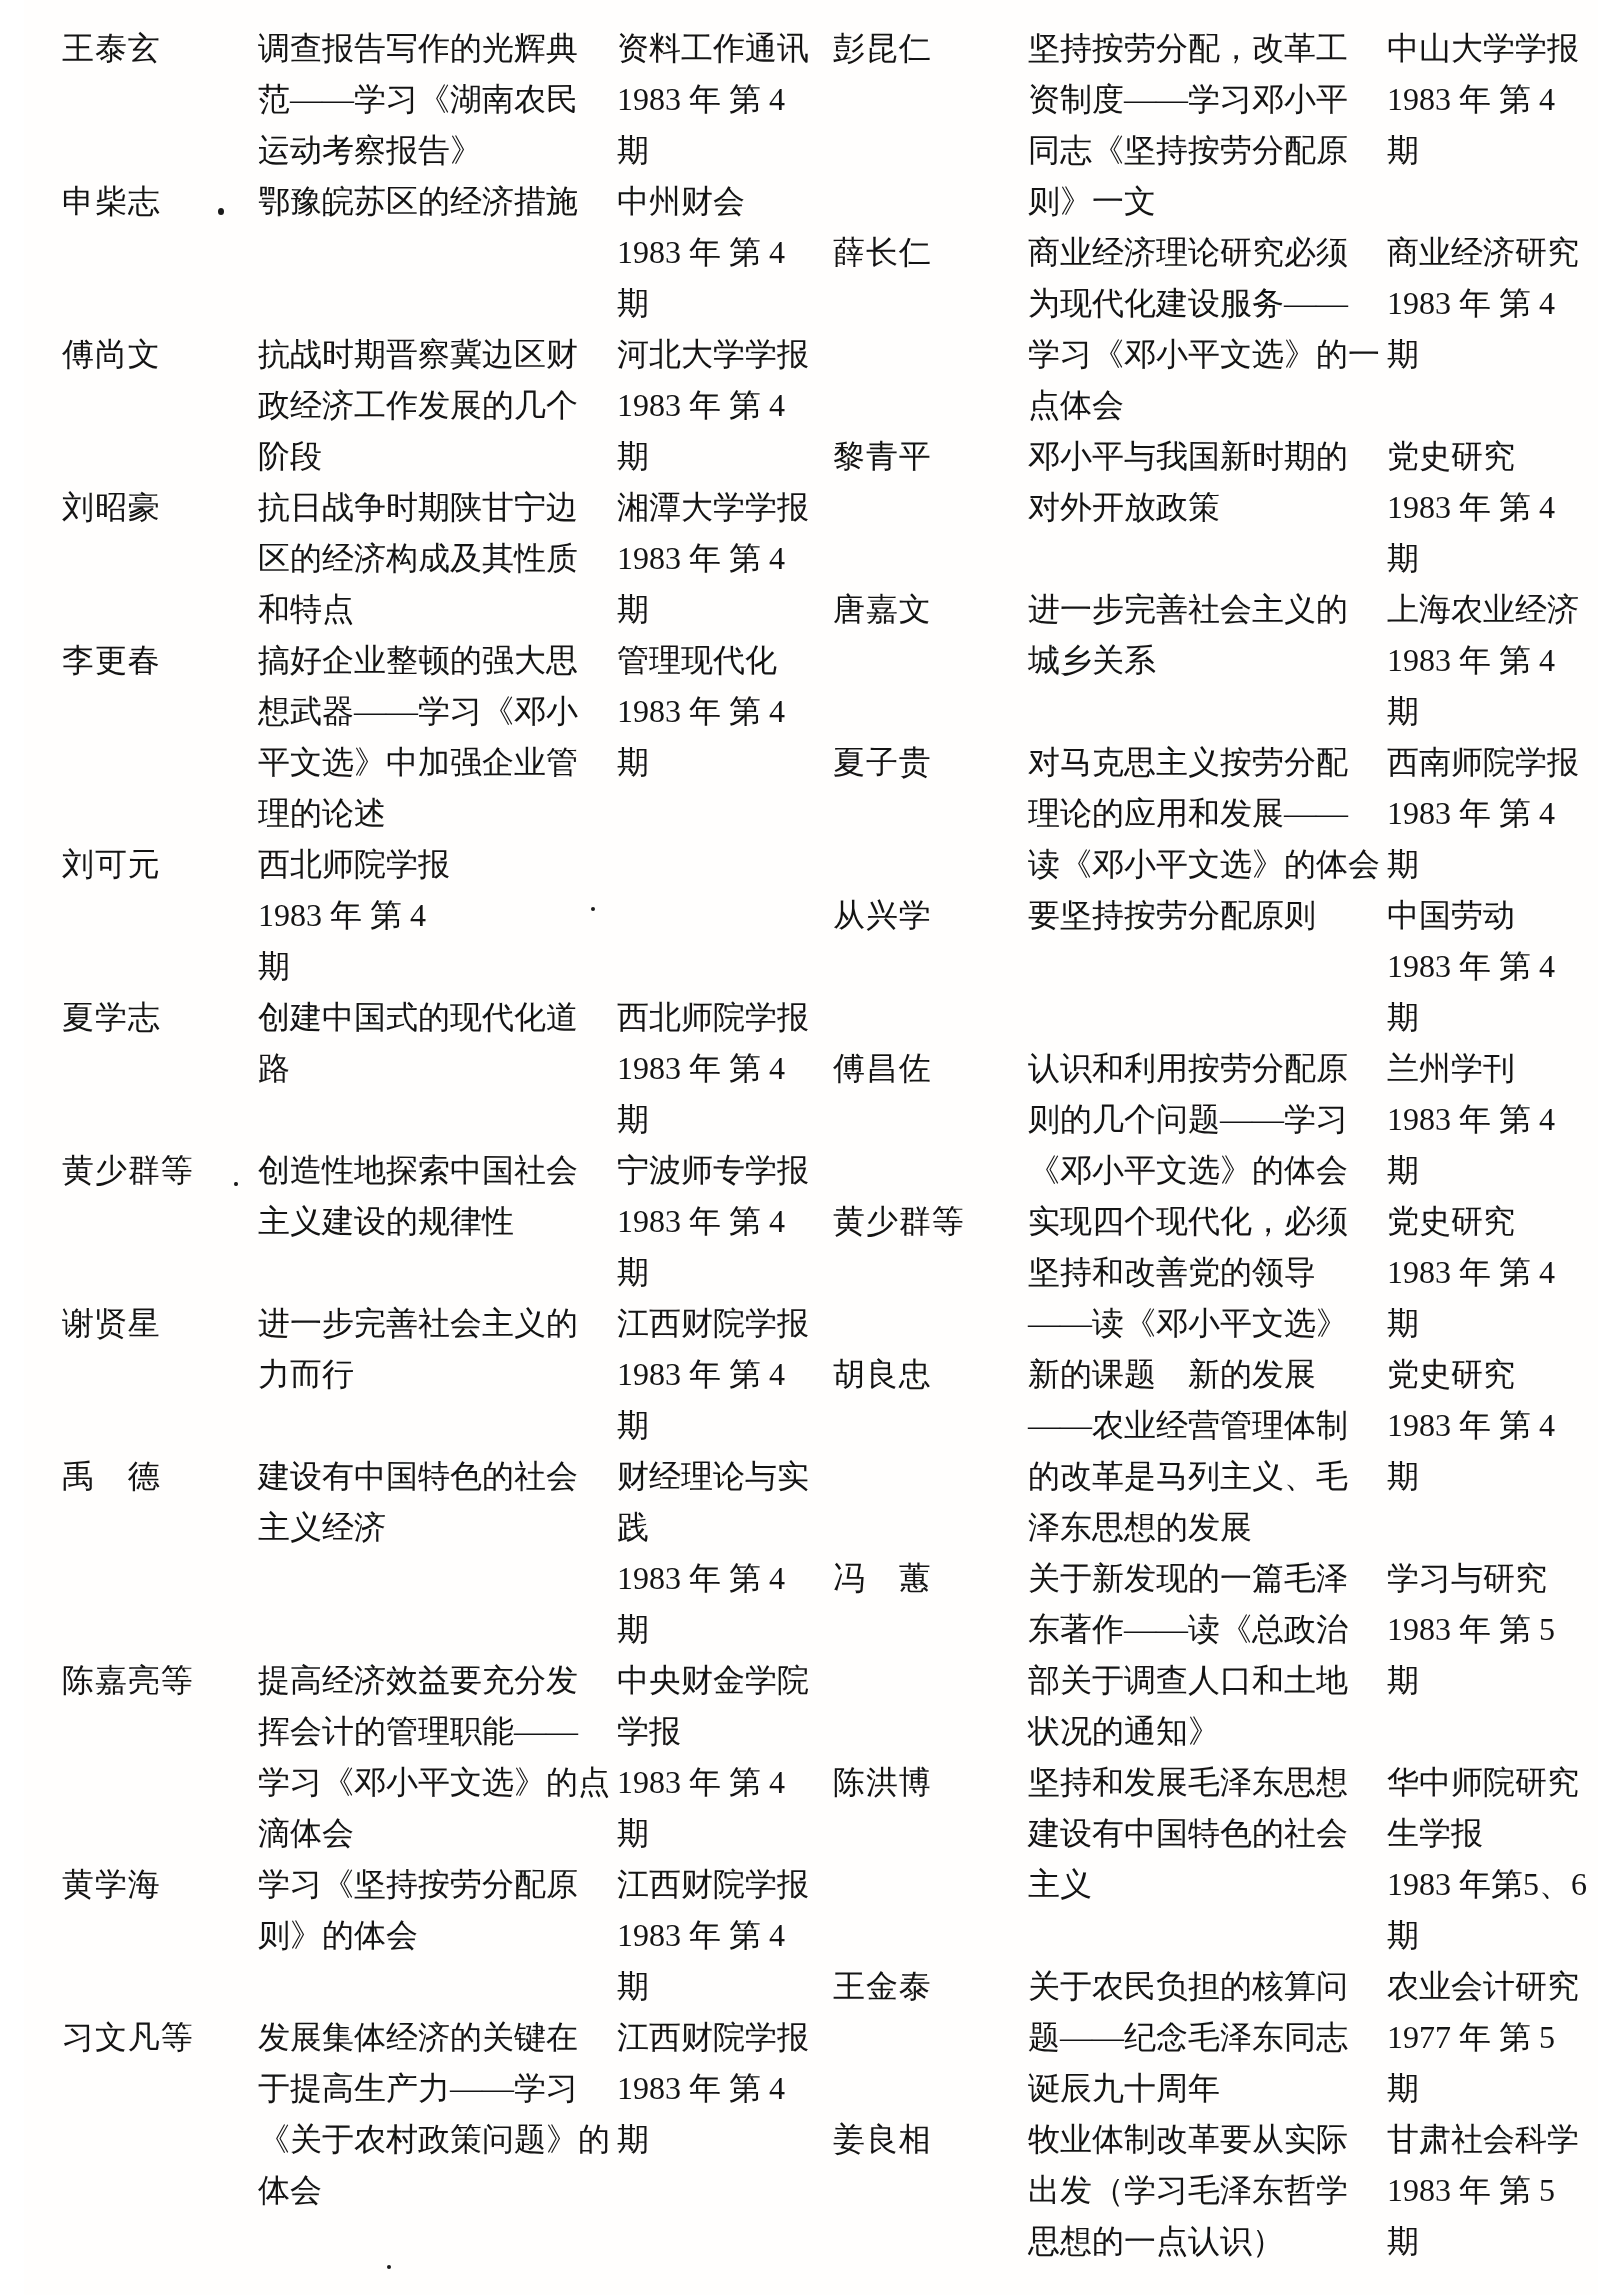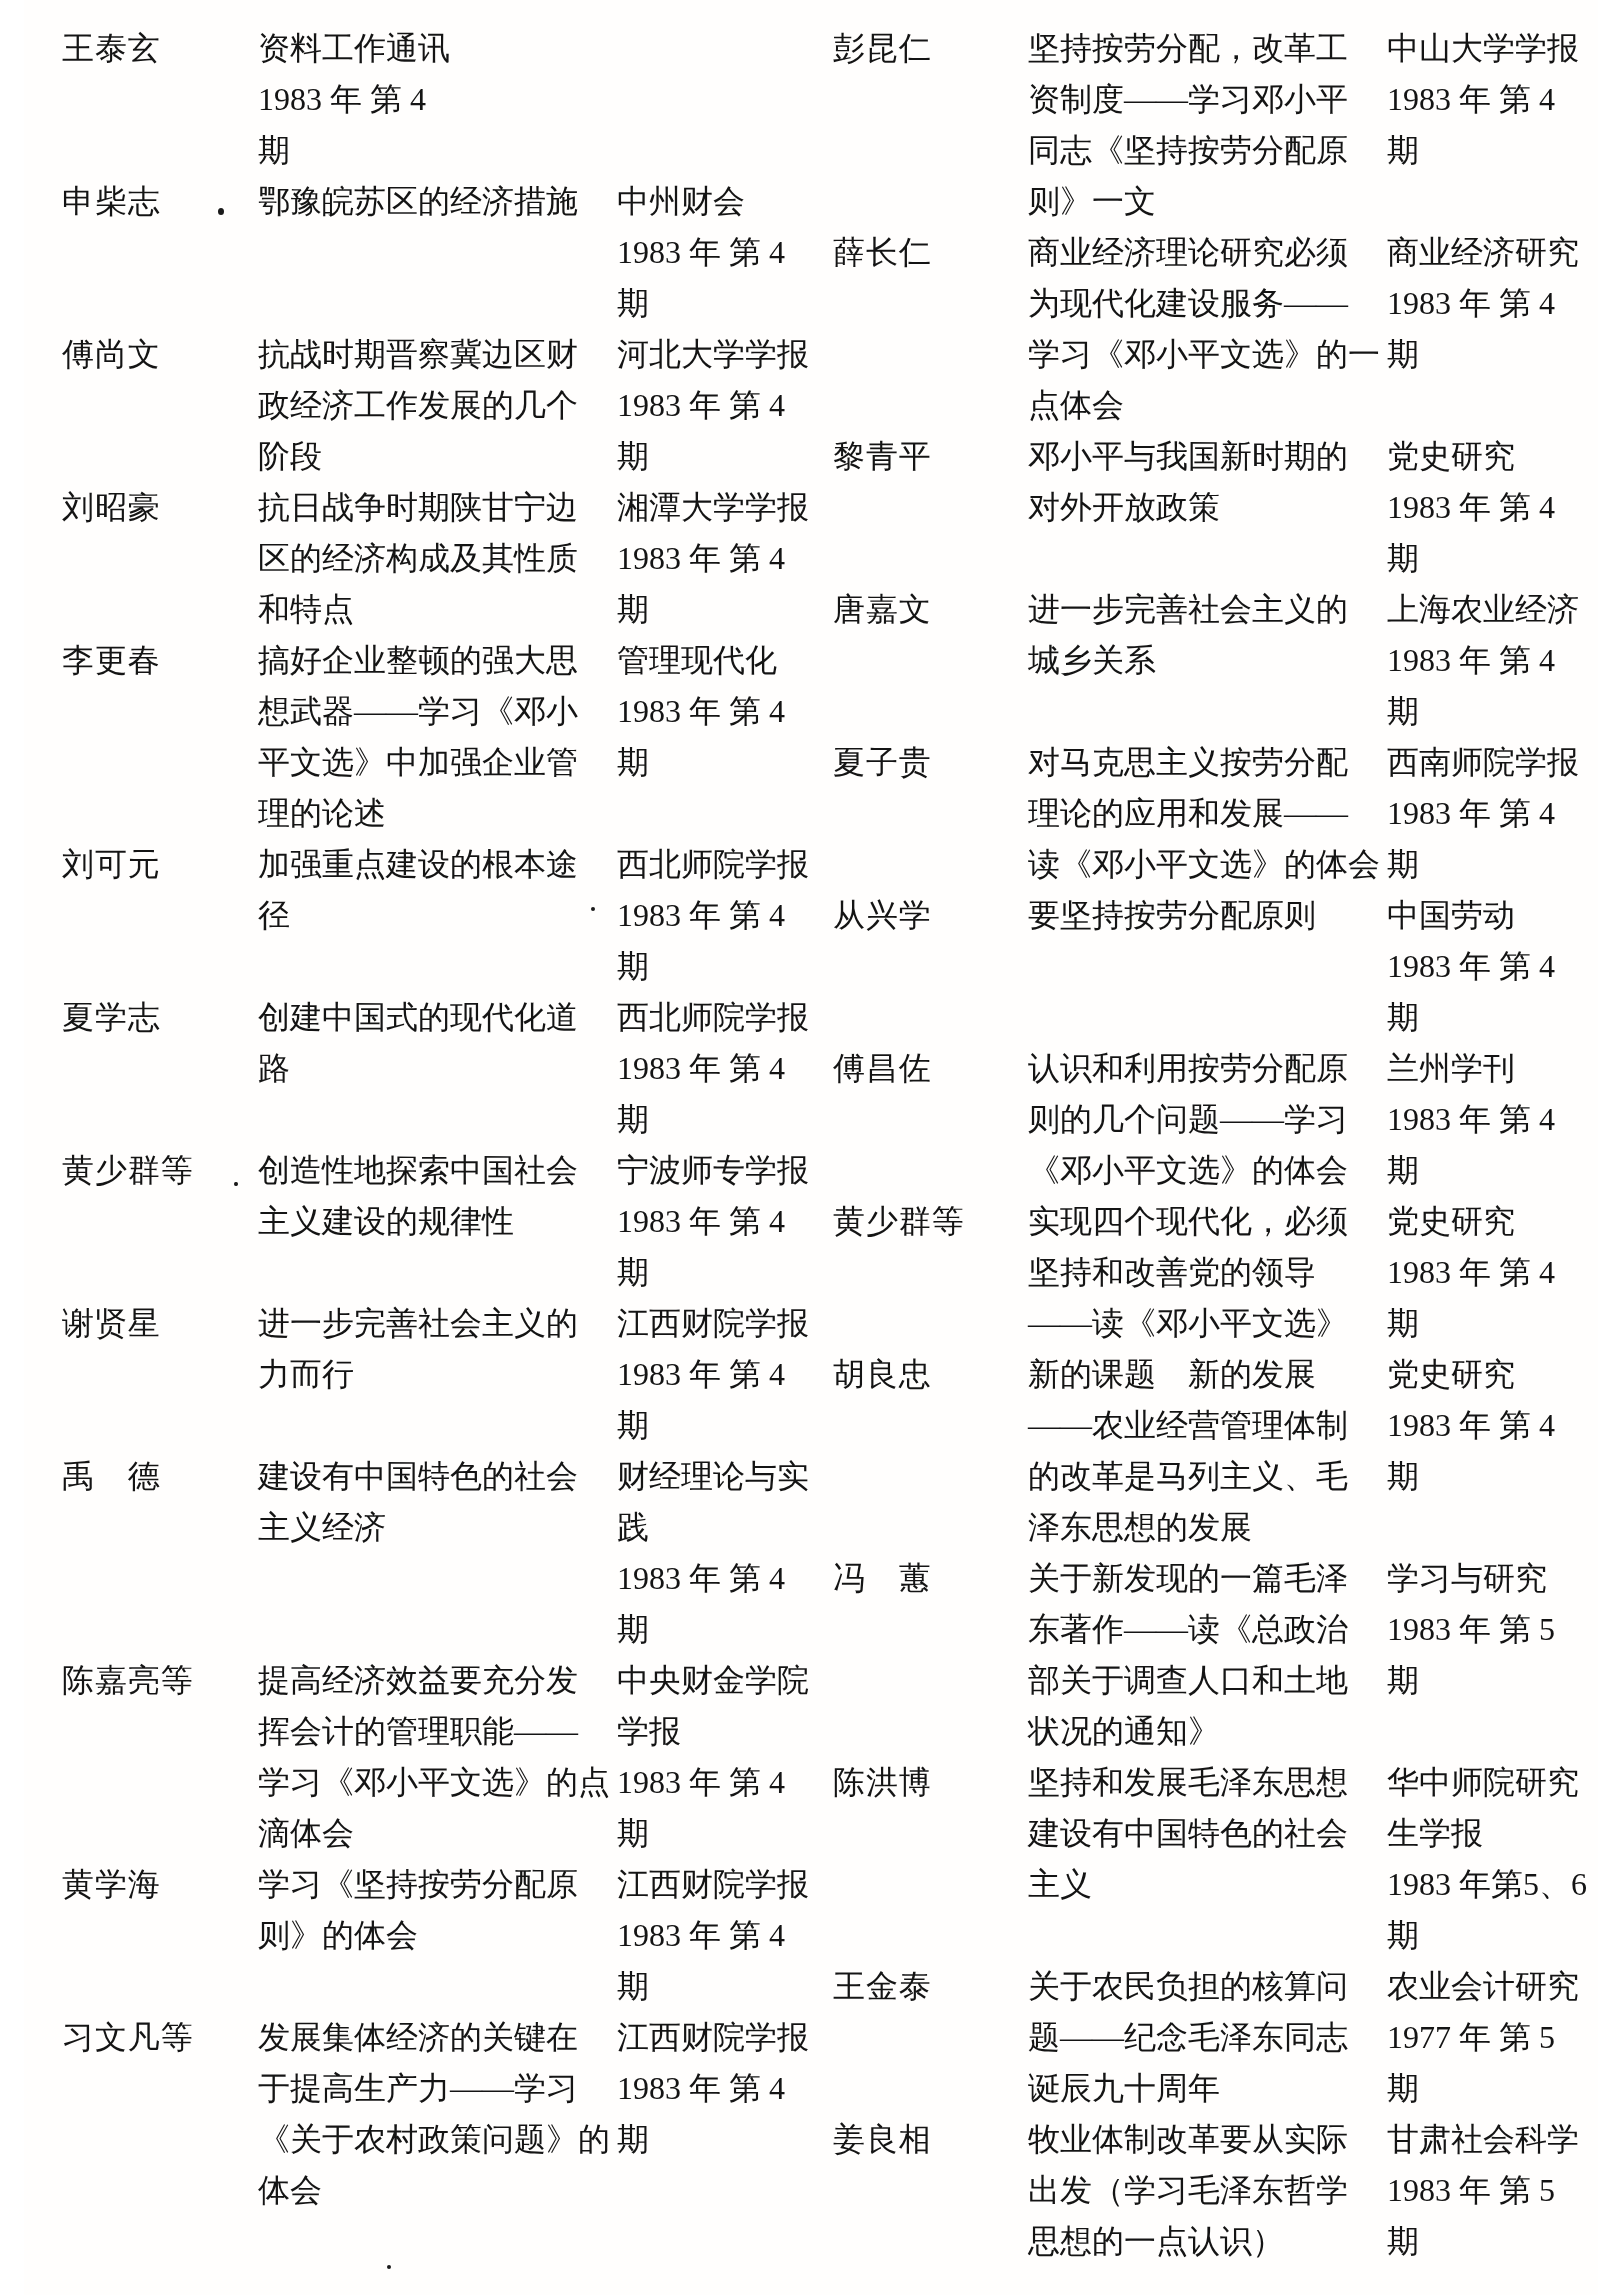--- a/index.html
+++ b/index.html
@@ -53,20 +53,23 @@
   }
 </style>
 </head>
 <body>
 
 <div class="page">
 
   <div class="colgroup left">
   <div class="entry">
     <div class="cell author">王泰玄</div>
+    <div class="cell title">调查报告写作的光辉典
+范——学习《湖南农民
+运动考察报告》</div>
     <div class="cell source">资料工作通讯
 1983 年 第 4
 期</div>
   </div>
 
   <div class="entry">
     <div class="cell author">申柴志</div>
     <div class="cell title">鄂豫皖苏区的经济措施</div>
     <div class="cell source">中州财会
 1983 年 第 4
@@ -99,22 +102,20 @@
 想武器——学习《邓小
 平文选》中加强企业管
 理的论述</div>
     <div class="cell source">管理现代化
 1983 年 第 4
 期</div>
   </div>
 
   <div class="entry">
     <div class="cell author">刘可元</div>
-    <div class="cell title">加强重点建设的根本途
-径</div>
     <div class="cell source">西北师院学报
 1983 年 第 4
 期</div>
   </div>
 
   <div class="entry">
     <div class="cell author">夏学志</div>
     <div class="cell title">创建中国式的现代化道
 路</div>
     <div class="cell source">西北师院学报

